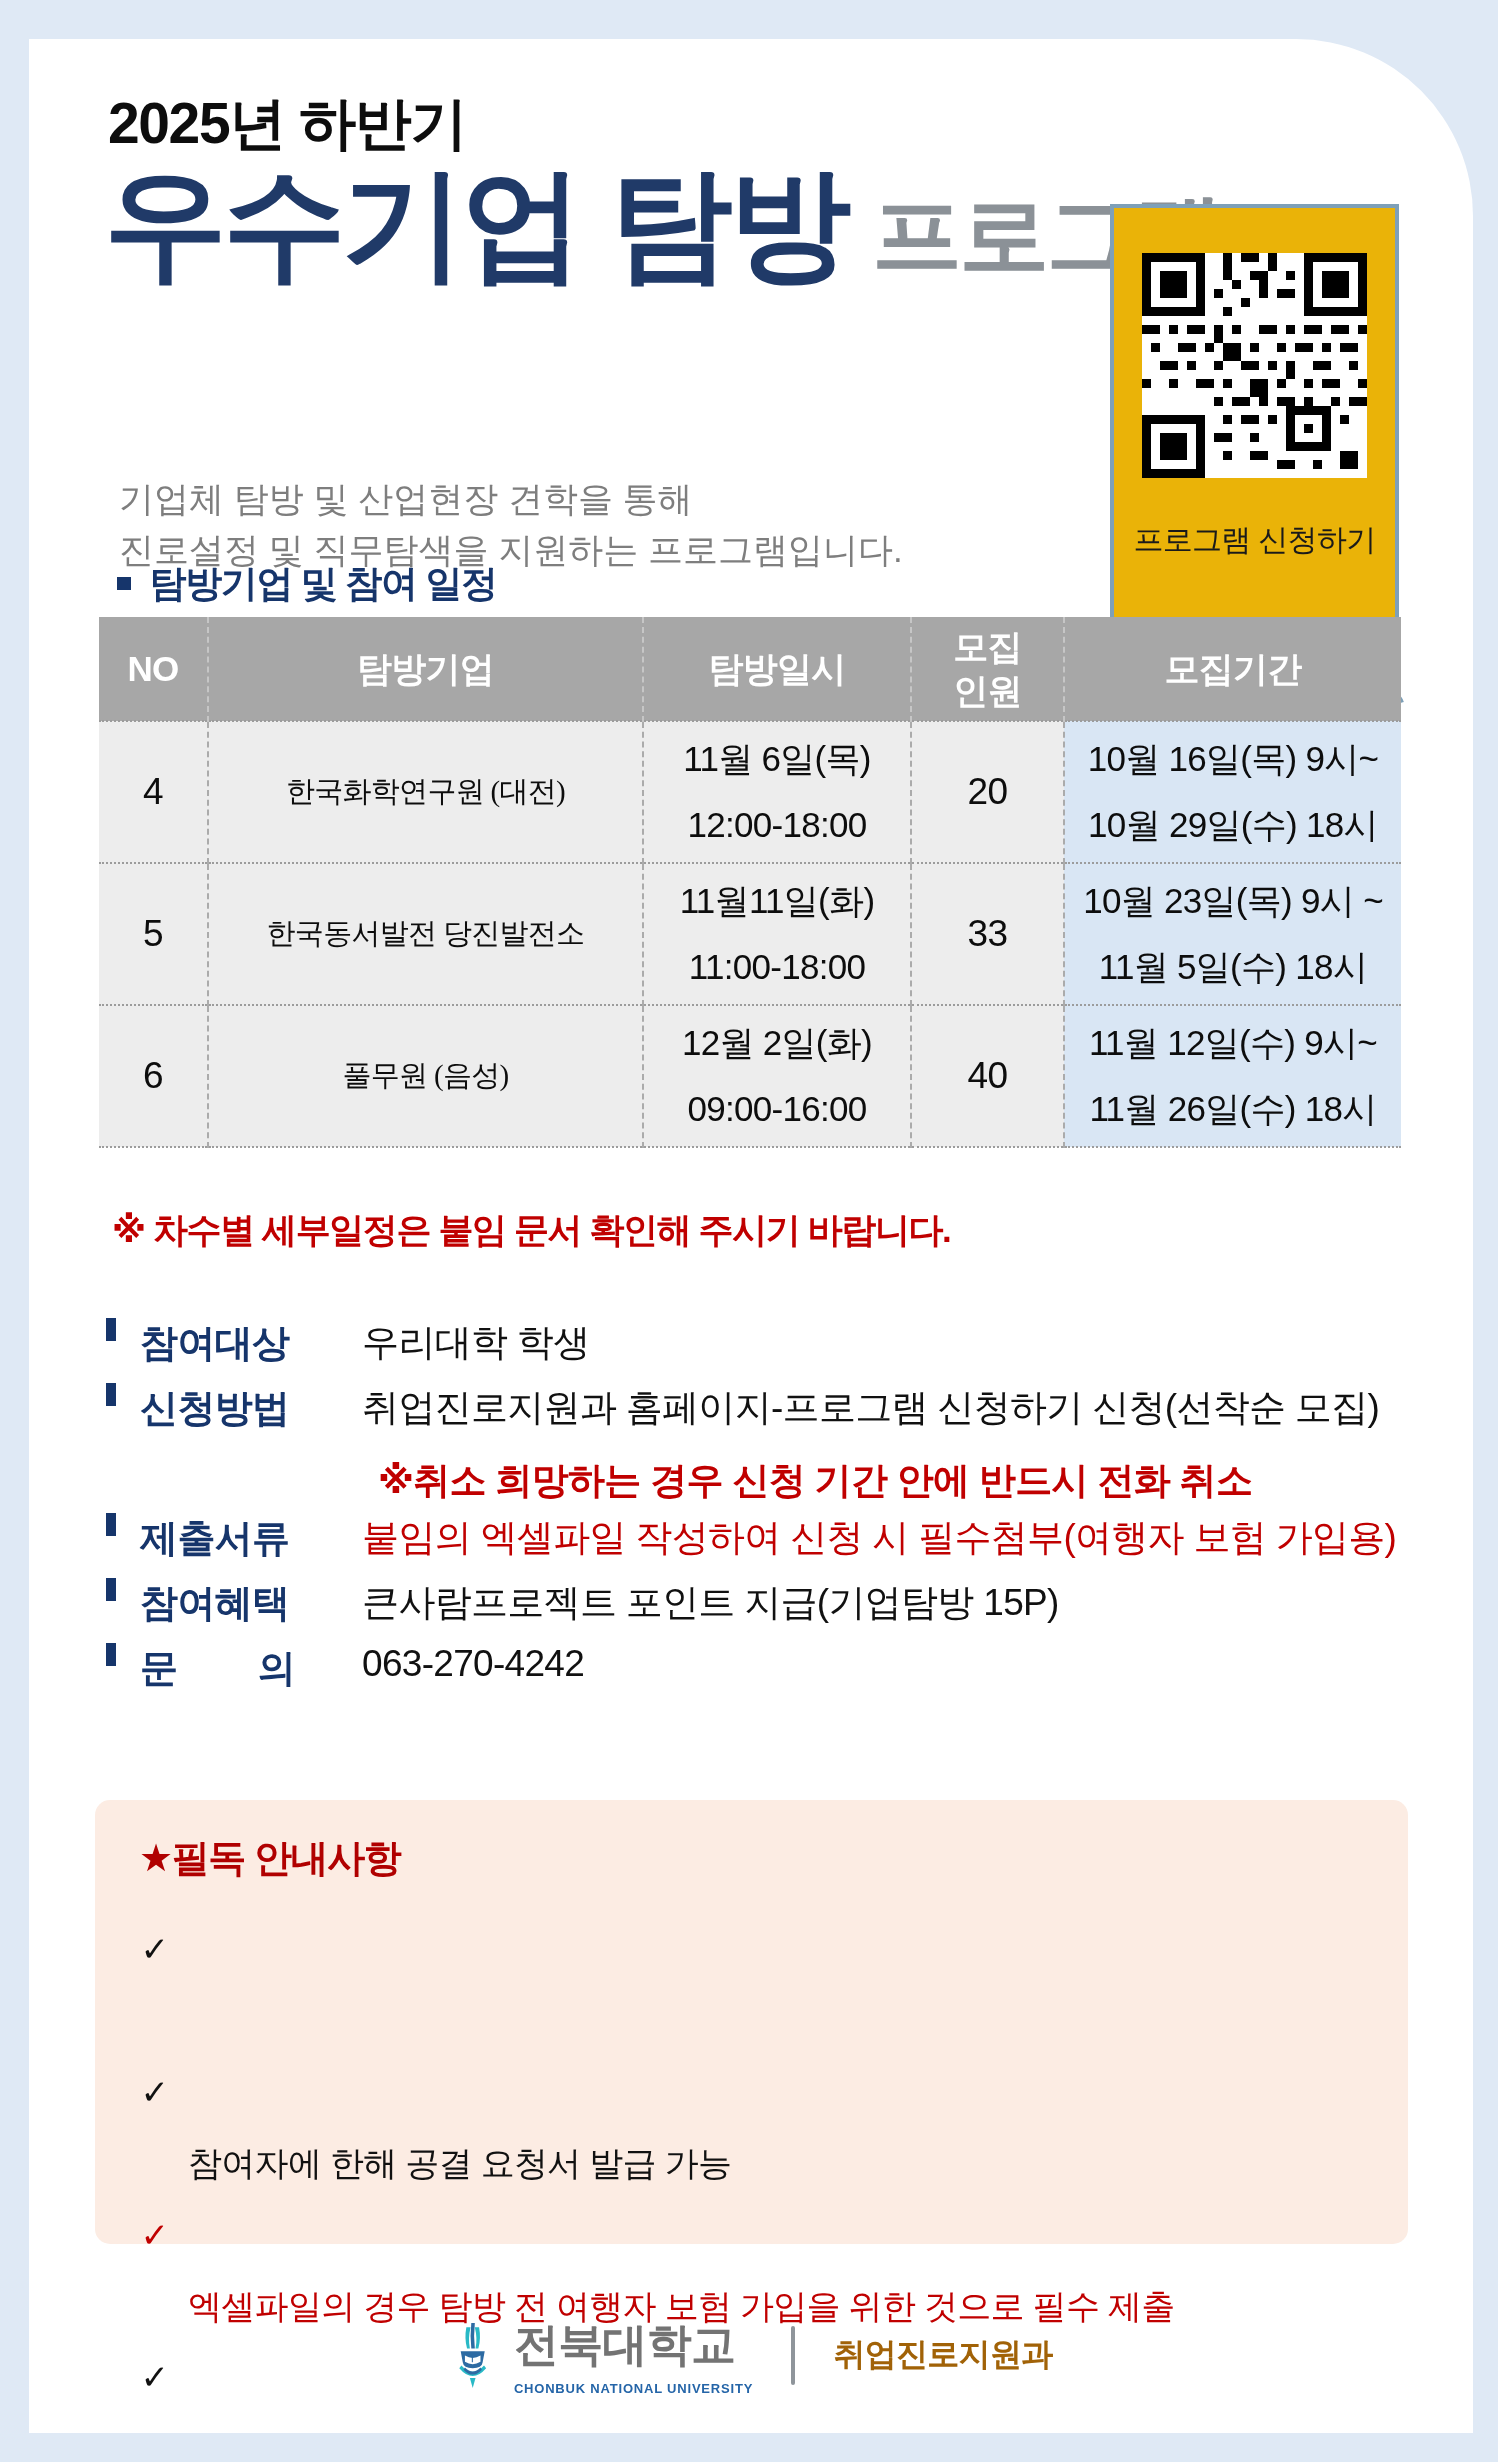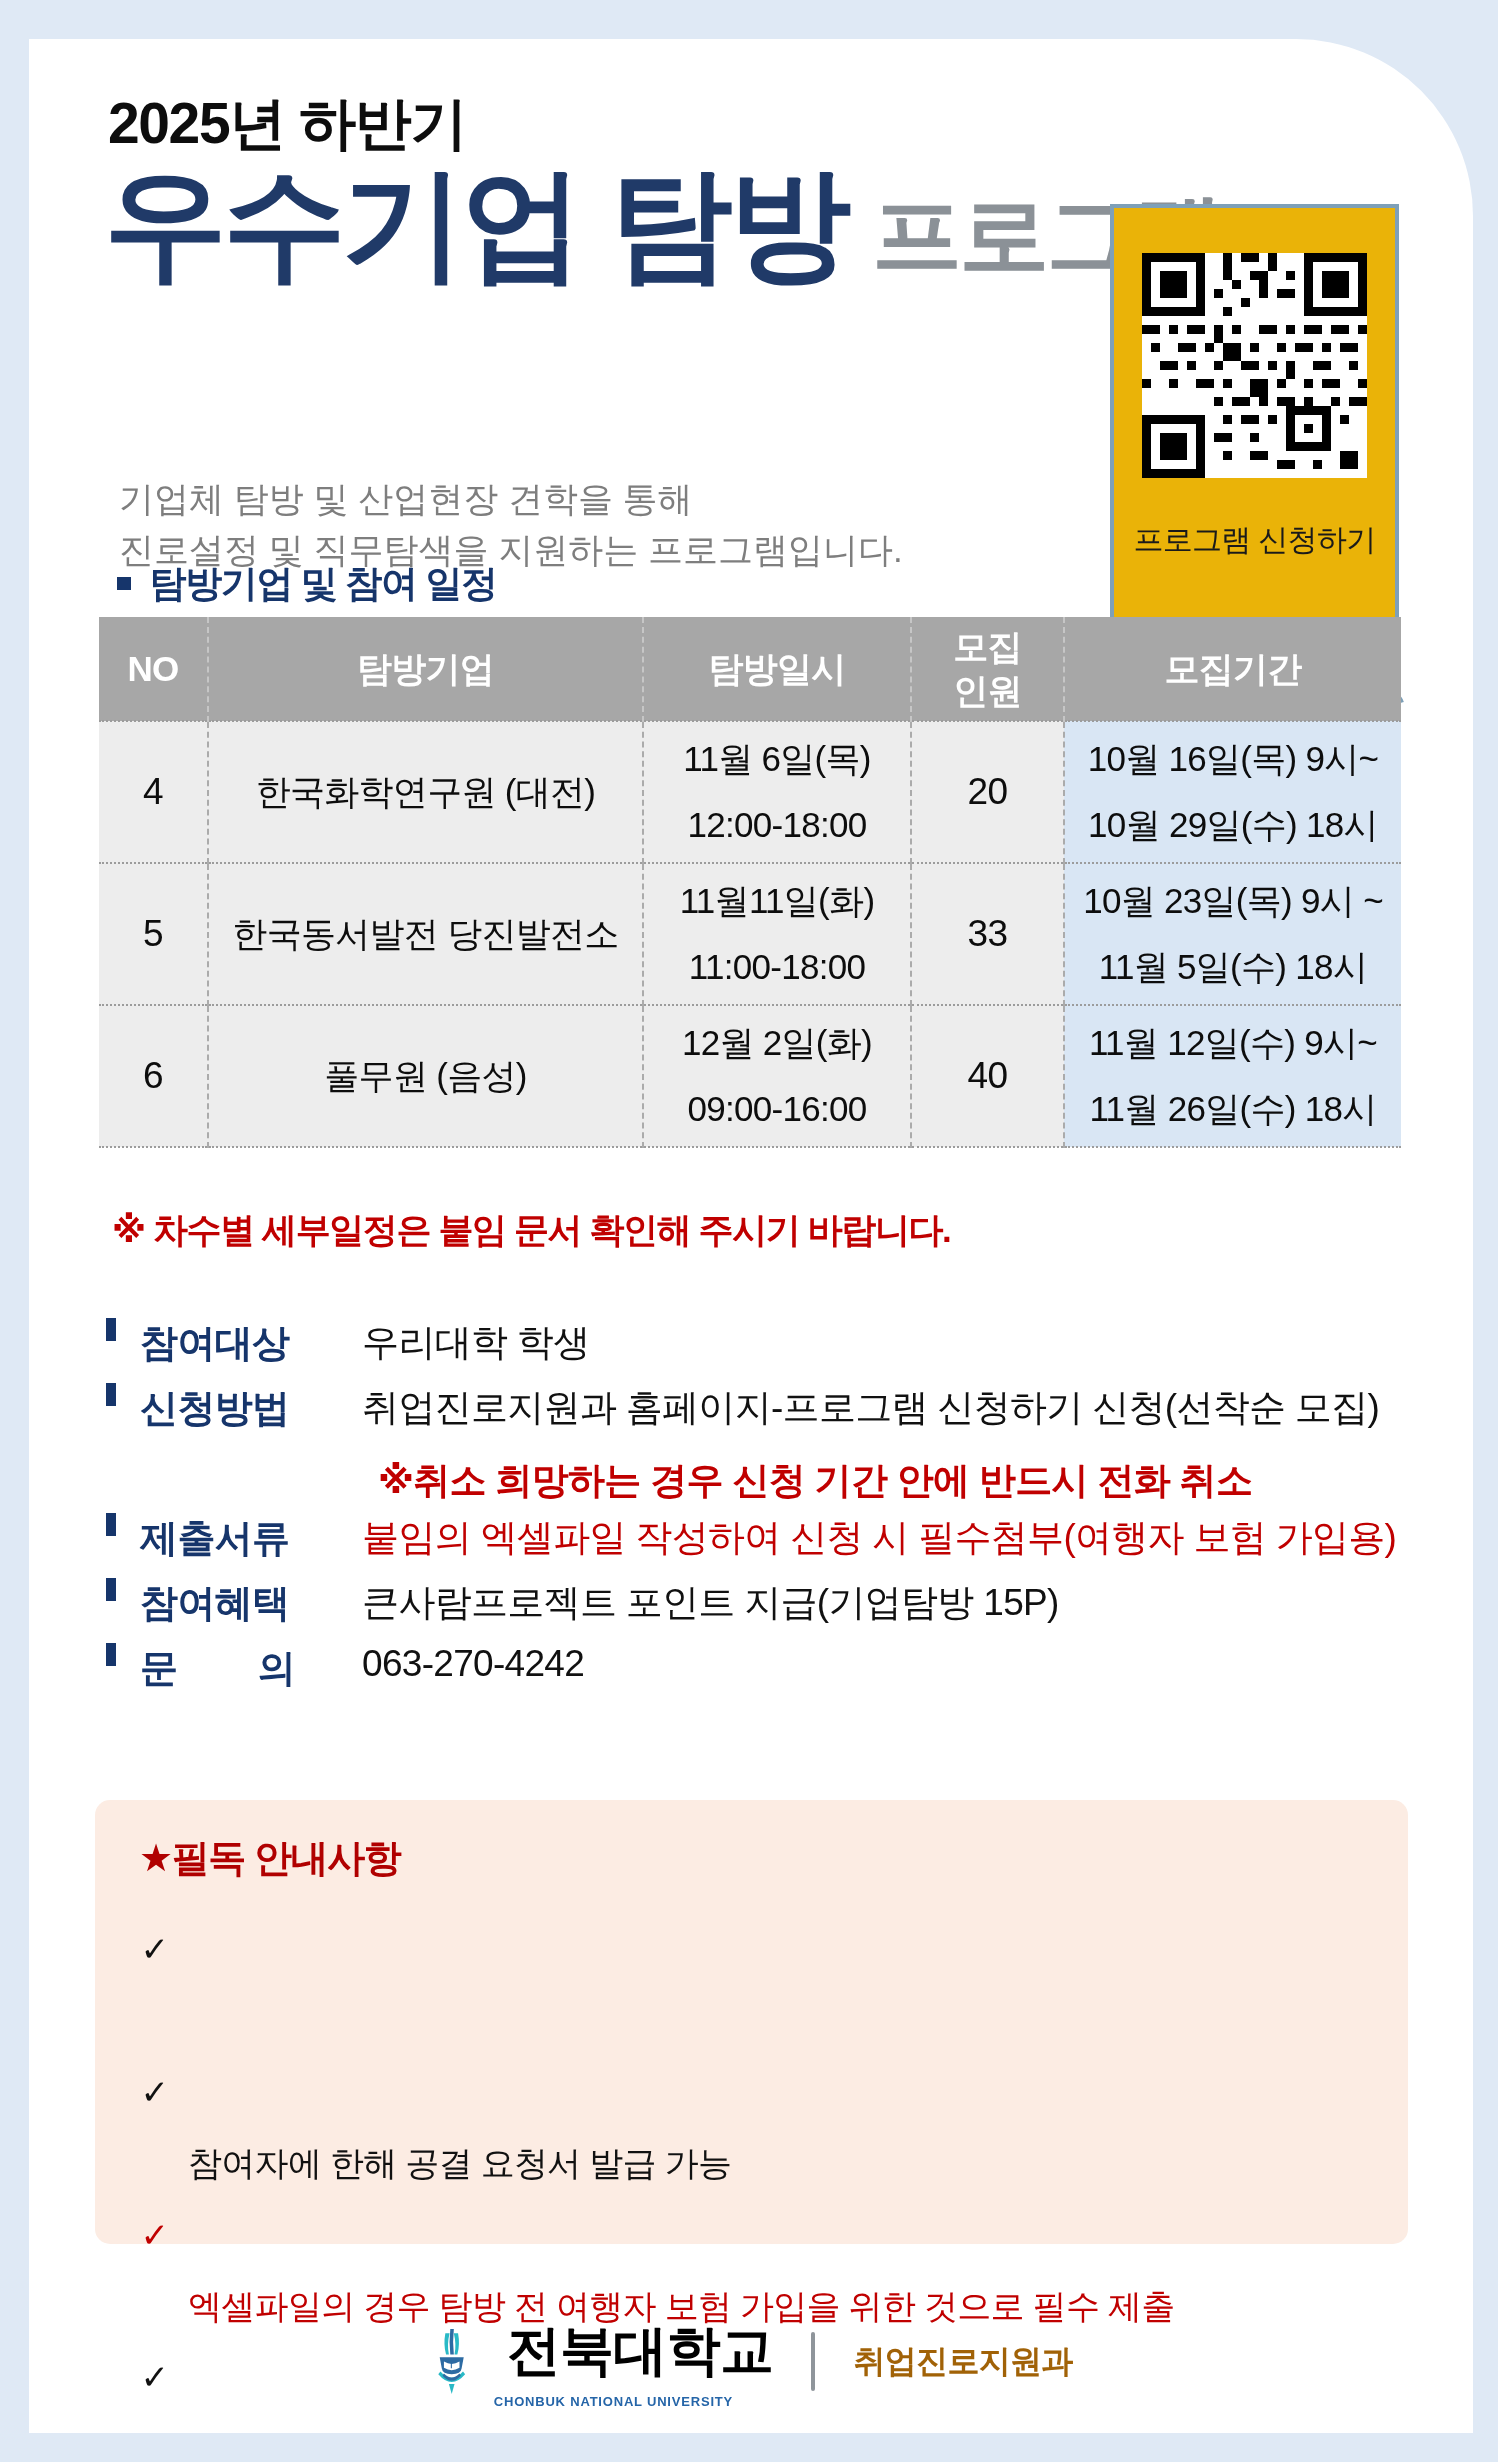--- a/index.html
+++ b/index.html
@@ -27,21 +27,21 @@
   .section-title{font-size:37px;font-weight:900;color:#16356b;letter-spacing:-1.4px;white-space:nowrap;}
 
   
   .sched{position:absolute;left:99px;top:617px;width:1301px;border-collapse:collapse;table-layout:fixed;}
   .sched th{background:#a7a7a7;color:#ffffff;font-size:35px;font-weight:700;height:104px;text-align:center;vertical-align:middle;white-space:pre-line;line-height:1.25;letter-spacing:-0.7px;}
   .sched th + th{border-left:2px dashed #c6c6c6;}
   .sched td{background:#ededed;font-size:37px;color:#0d0d0d;height:142px;text-align:center;vertical-align:middle;border-top:2.7px dotted #9c9c9c;letter-spacing:-0.7px;white-space:nowrap;}
   .sched td + td{border-left:2px dashed #ababab;}
   .sched tr:last-child td{border-bottom:2.7px dotted #9c9c9c;}
   .sched td.period{background:#d9e6f4;}
-  .sched .company{font-size:35px;}
+  .sched .company{font-size:29px;font-family:Liberation Serif, serif;}
   .sched .two{line-height:1.9;font-size:35px;}
   .col-no{width:109px;}.col-company{width:435px;}.col-dt{width:268px;}.col-cap{width:153px;}.col-period{width:337px;}
 
   .table-note{position:absolute;left:112px;top:1207px;font-size:35px;font-weight:800;color:#c00000;letter-spacing:-1.4px;white-space:nowrap;}
 
   
   .details{position:absolute;left:102px;top:1318px;width:1335px;}
   .d-row{display:flex;height:65px;}
   .d-bullet{width:9.5px;height:23px;background:#16356b;margin:0 24.5px 0 4.1px;flex:none;}
   .d-label{width:155px;font-size:38px;font-weight:800;color:#16356b;letter-spacing:-0.7px;text-align:justify;text-align-last:justify;flex:none;}
@@ -53,21 +53,21 @@
   .notice{position:absolute;left:95px;top:1800px;width:1313px;height:444px;background:#fcece3;border-top-right-radius:65px;border-radius:15px;}
   .n-title{margin:33px 0 0 44px;font-size:38px;font-weight:900;color:#b00000;letter-spacing:-1.4px;}
   .n-list{margin:30px 27px 0 44px;}
   .n-item{position:relative;padding-left:49px;font-size:34px;line-height:2.1;color:#111;letter-spacing:-0.7px;white-space:pre-line;}
   .n-check{position:absolute;left:1.4px;top:0;font-weight:400;}
 
   
   .footer{position:absolute;left:0;top:2315px;width:1444px;margin-left:29px;display:flex;justify-content:center;align-items:center;gap:20.4px;}
   .emblem{flex:none;}
   .uni-block{display:flex;flex-direction:column;align-items:flex-start;}
-  .uni-kr{font-size:54px;font-weight:900;color:#000000;letter-spacing:-0.7px;margin-left:13px;}
+  .uni-kr{font-size:45px;font-weight:900;color:#737373;letter-spacing:-0.7px;}
   .uni-en{margin-top:5.5px;font-size:13px;font-weight:700;color:#2565a8;letter-spacing:0.8px;}
   .divider{width:4.1px;height:59px;background:#8f959b;border-radius:2px;margin:0 17.7px;}
   .dept{font-size:32px;font-weight:900;color:#a16207;letter-spacing:-0.7px;}
 </style>
 </head>
 <body>
 
 <div id="canvas">
   <div class="card"></div>
 

